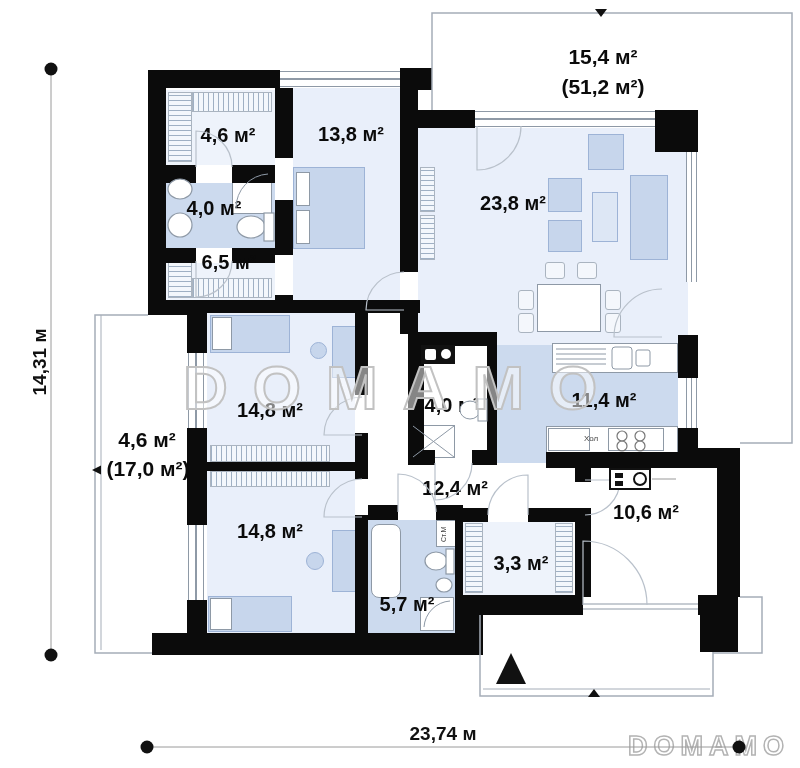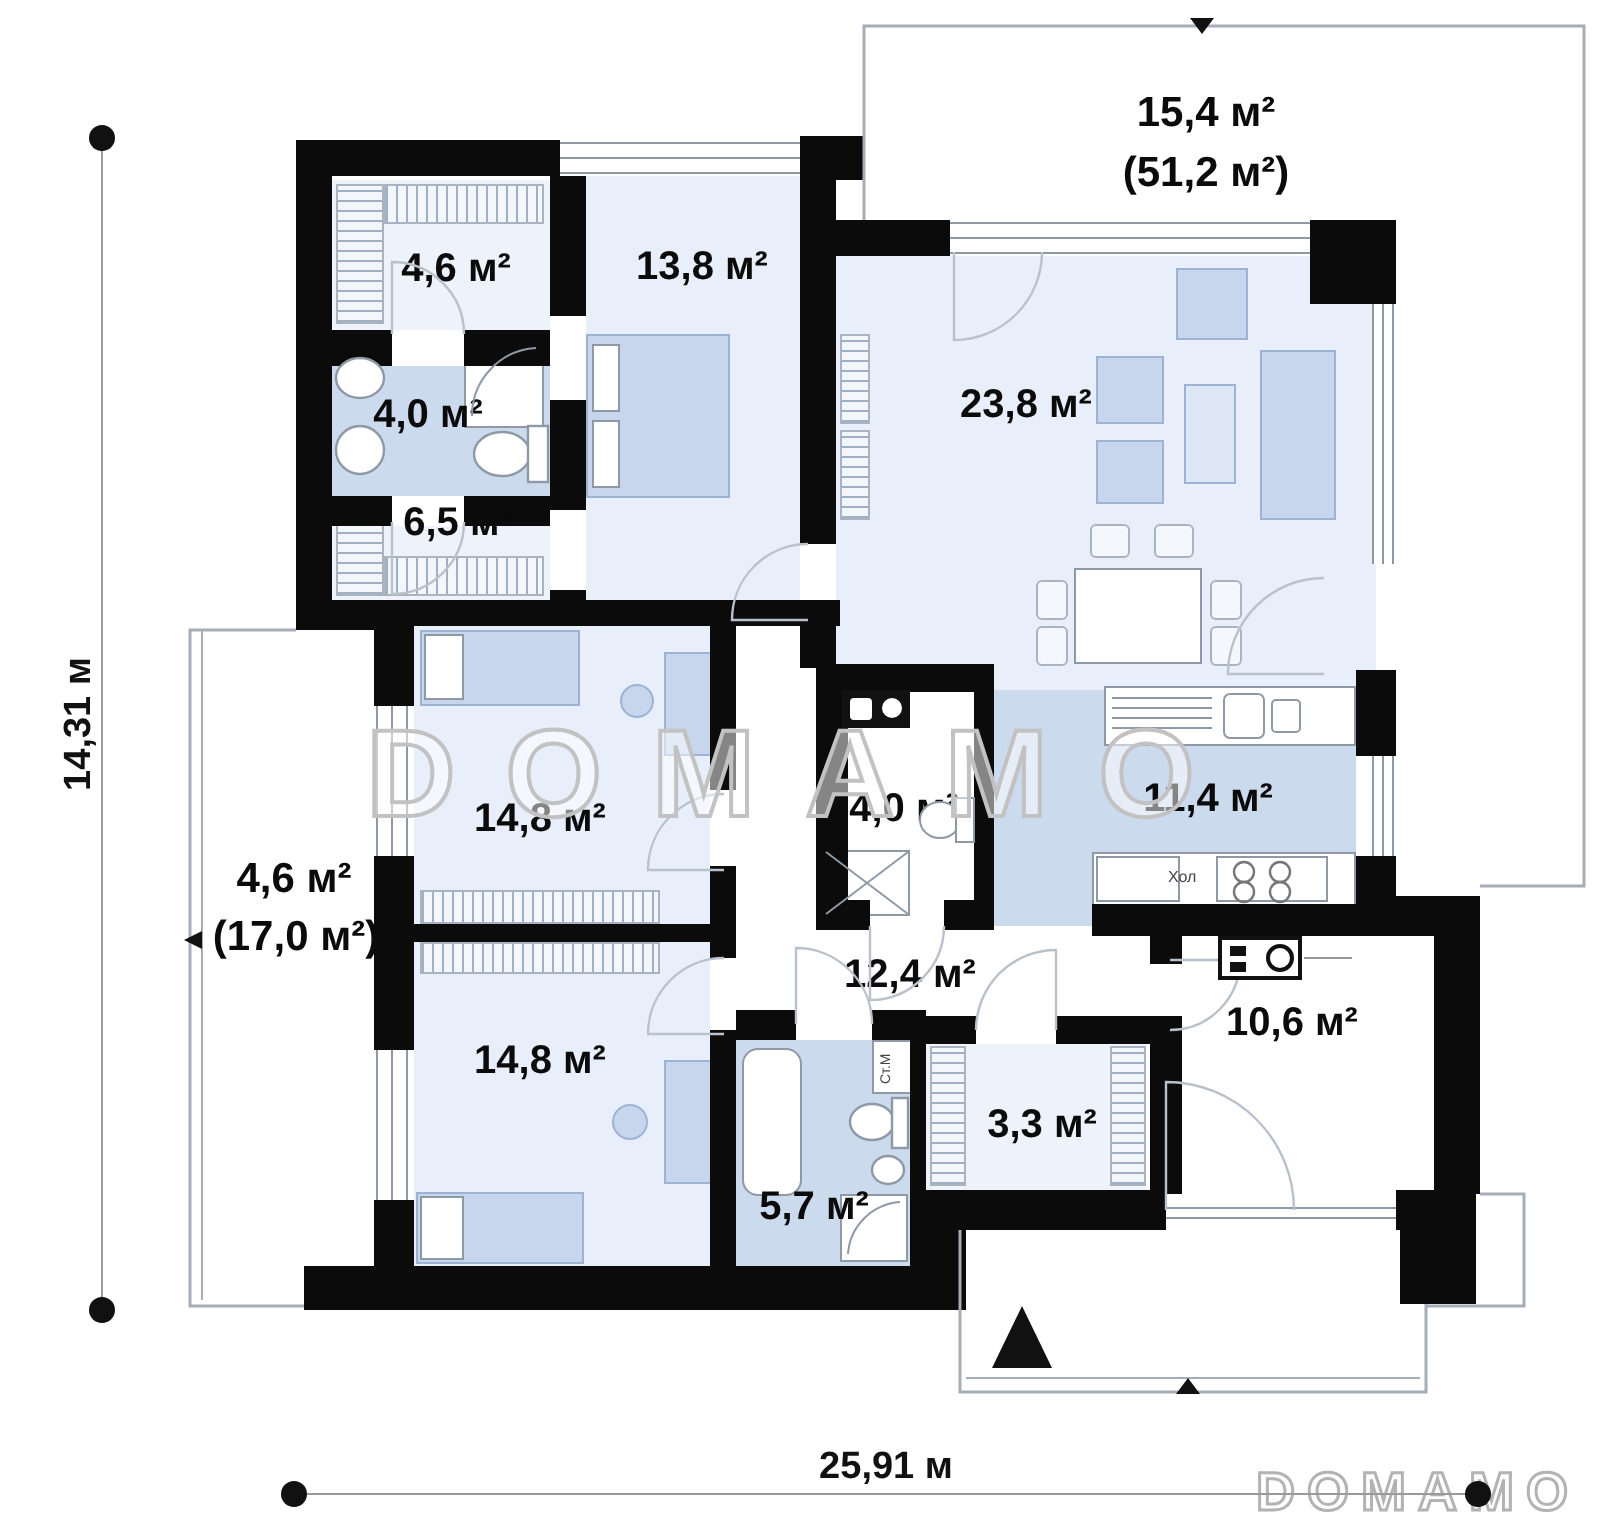--- a/index.html
+++ b/index.html
@@ -172,21 +172,21 @@
   <div class="lbl" style="left:407px;top:604px">5,7 м²</div>
   <div class="lbl" style="left:521px;top:563px">3,3 м²</div>
   <div class="lbl" style="left:646px;top:512px">10,6 м²</div>
 
   <div class="lbl2" style="left:603px;top:57px">15,4 м²</div>
   <div class="lbl2" style="left:603px;top:87px">(51,2 м²)</div>
   <div class="lbl2" style="left:147px;top:440px">4,6 м²</div>
   <div class="lbl2" style="left:148px;top:469px">(17,0 м²)</div>
 
   <div class="dim" style="left:40px;top:362px;transform:translate(-50%,-50%) rotate(-90deg)">14,31 м</div>
-  <div class="dim" style="left:443px;top:734px;transform:translate(-50%,-50%)">25,91 м</div>
+  <div class="dim" style="left:443px;top:734px;transform:translate(-50%,-50%)">23,74 м</div>
 
   <div class="tinylbl" style="left:584px;top:434px">Хол</div>
   <div class="tinylbl" style="left:440px;top:542px;transform:rotate(-90deg);transform-origin:left top;font-size:7px">Ст.М</div>
 
   <svg class="svglayer" width="800" height="768" viewBox="0 0 800 768">
 
     <g stroke="#9a9a9a" stroke-width="1" fill="none">
       <line x1="51" y1="69" x2="51" y2="655"></line>
       <line x1="147" y1="747" x2="739" y2="747"></line>
     </g>

